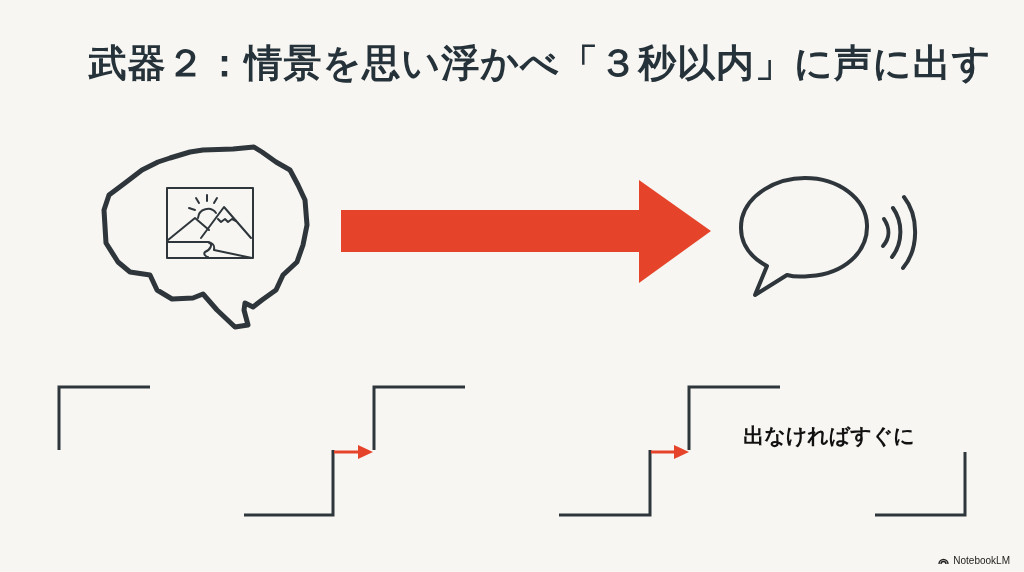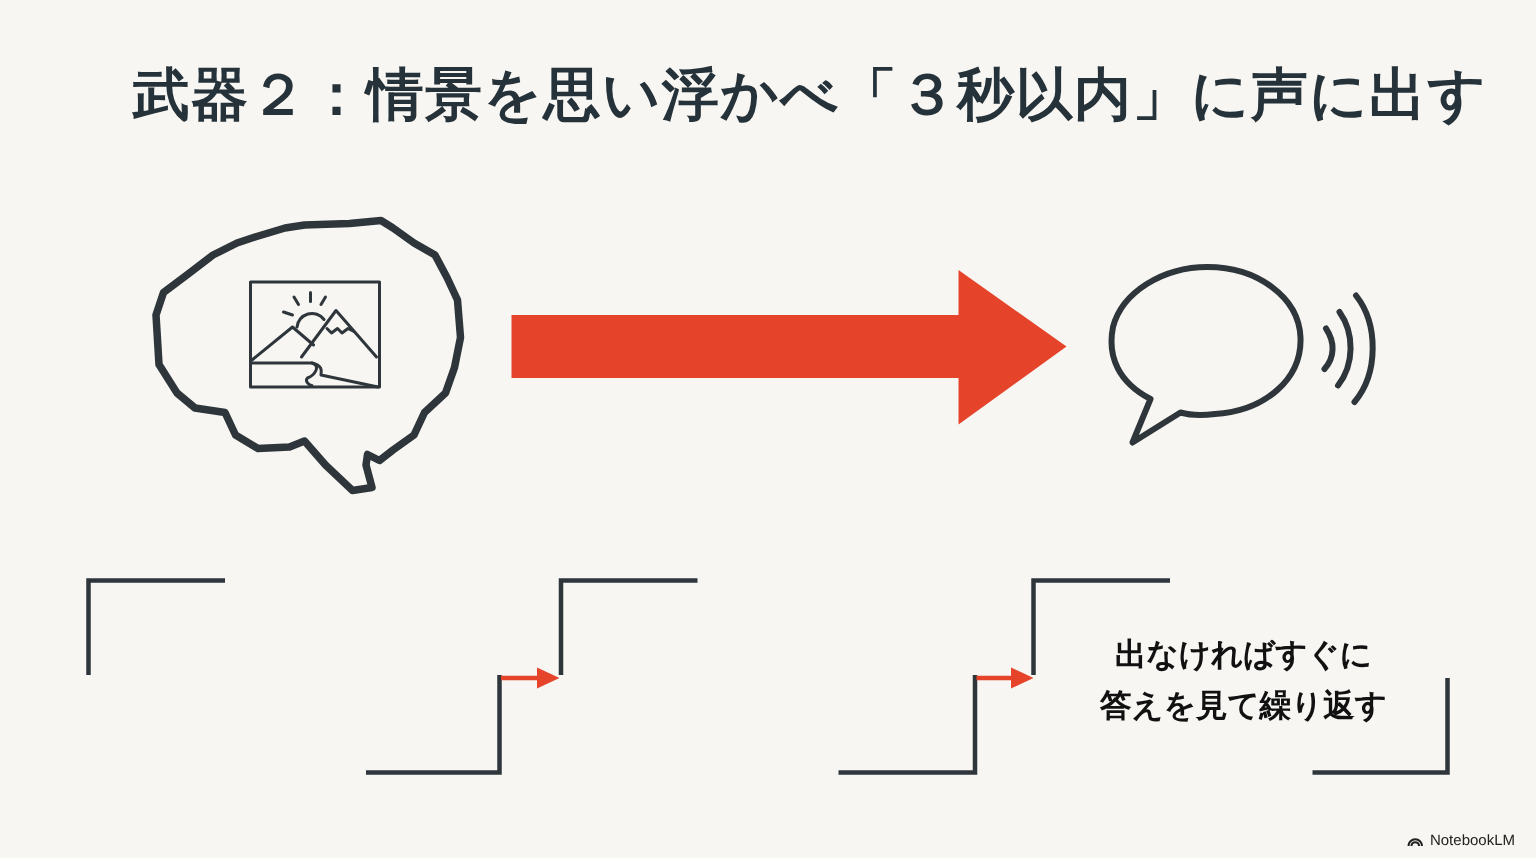--- a/index.html
+++ b/index.html
@@ -98,21 +98,20 @@
     <polygon points="674,445 689,452 674,459" fill="#e5442b"></polygon>
   </g>
 </svg>
 
 <div class="step-text" style="left:74px; top:419px; width:245px;">
 </div>
 <div class="step-text" style="left:384px; top:419px; width:255px;">
 </div>
 <div class="step-text" style="left:704px; top:419px; width:250px;">
   <span>出なければすぐに</span>
-  <span>答えを見て繰り返す</span>
 </div>
 
 <div class="brand">
   <svg width="11" height="9" viewBox="0 0 11 9">
     <path d="M1 8 A4.5 4.5 0 0 1 10 8" fill="none" stroke="#222" stroke-width="1.4"></path>
     <path d="M3 8 A2.5 2.5 0 0 1 8 8" fill="none" stroke="#222" stroke-width="1.4"></path>
   </svg>
   <span>NotebookLM</span>
 </div>
 

